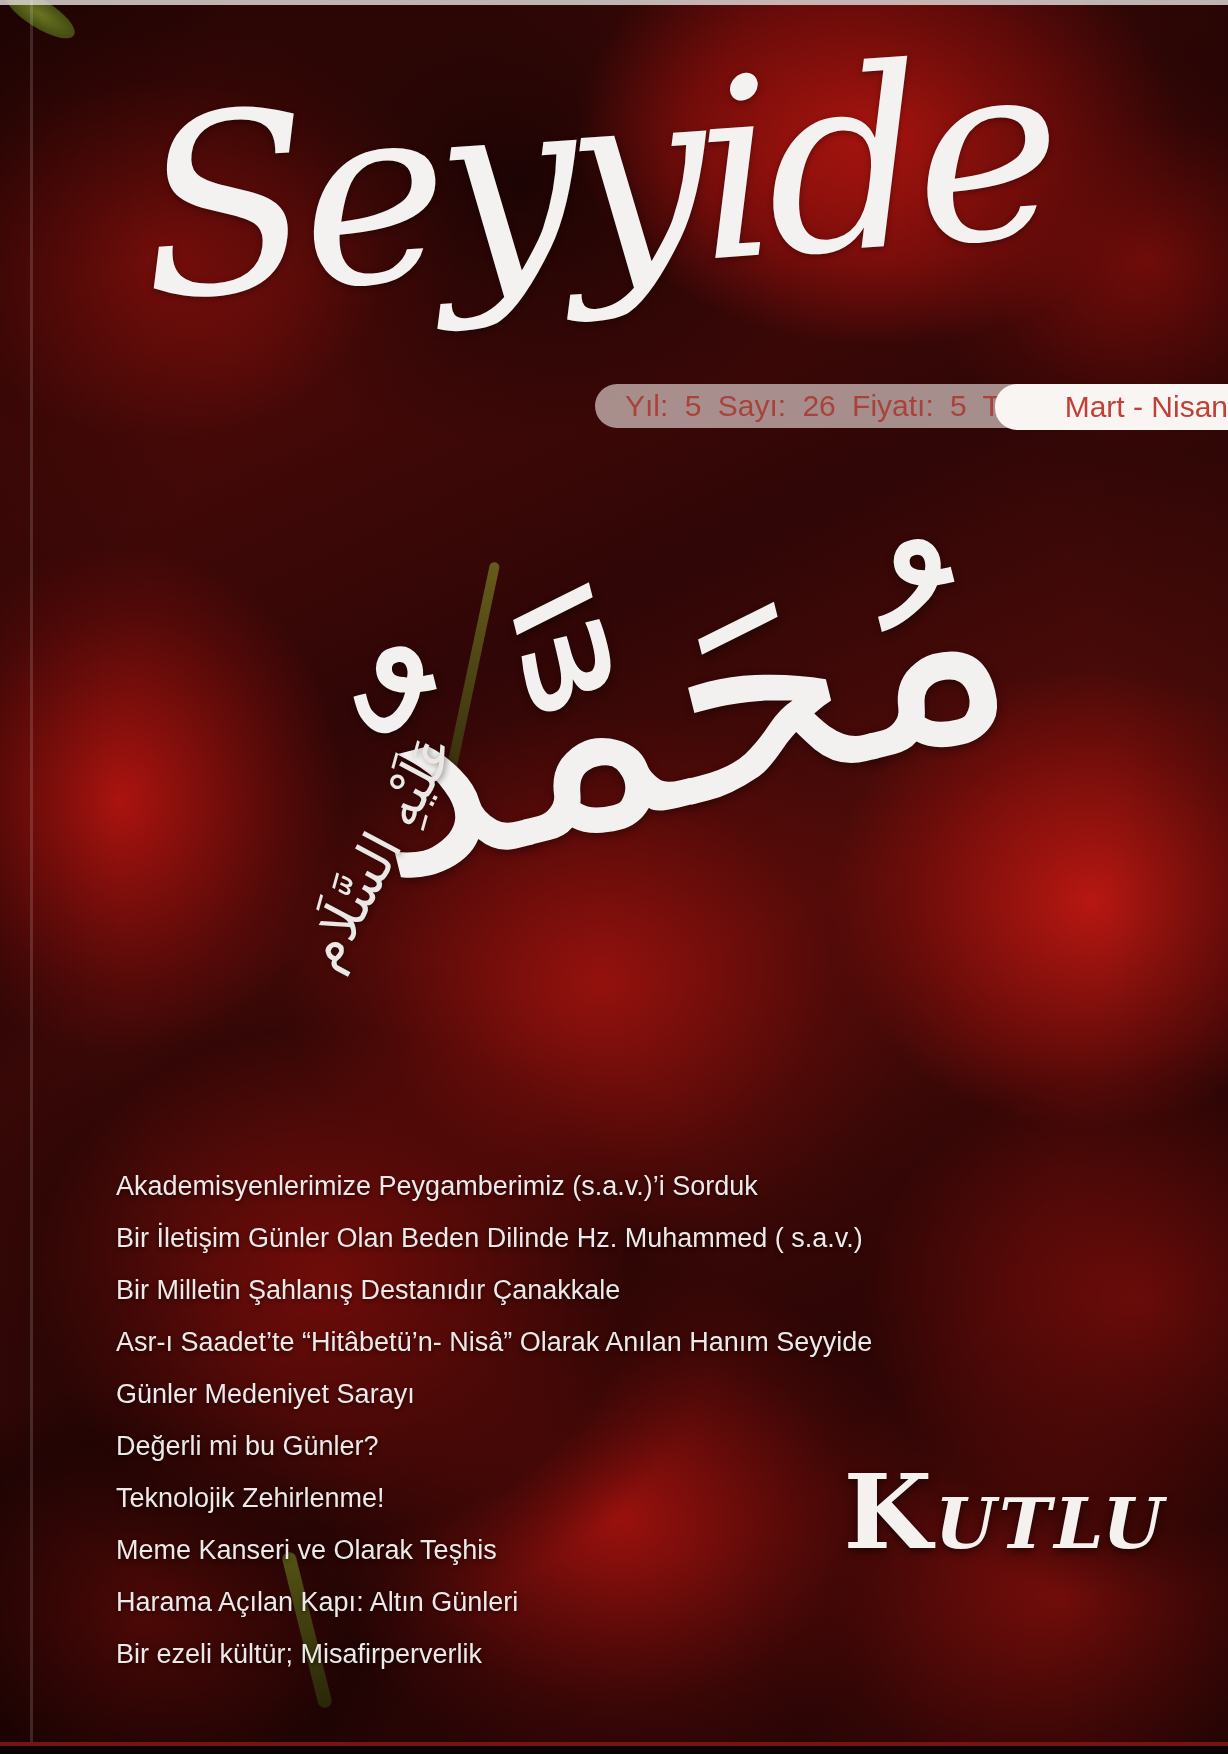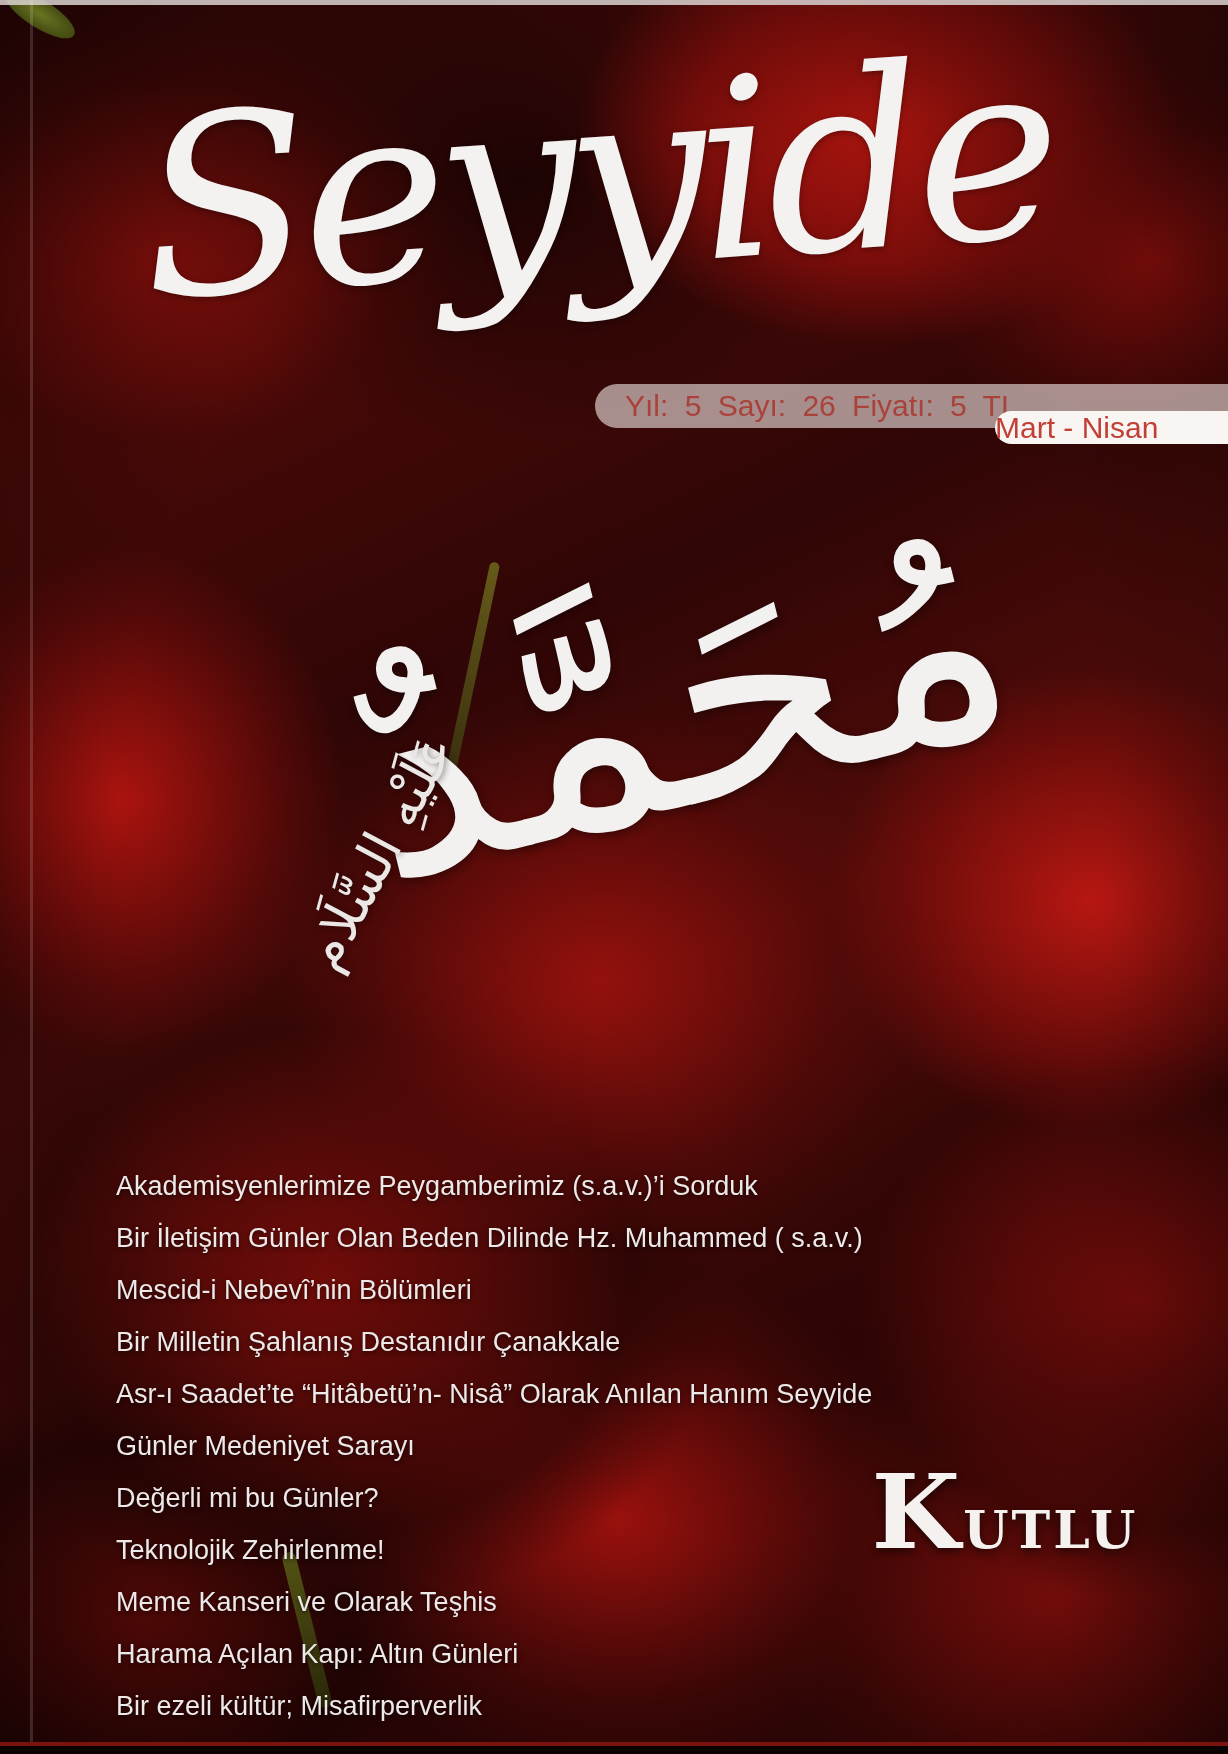--- a/index.html
+++ b/index.html
@@ -55,23 +55,23 @@
     position:absolute;left:595px;right:0;top:384px;height:44px;
     background:rgba(238,226,223,0.62);
     border-radius:24px 0 0 24px;
     display:flex;align-items:center;z-index:5;
   }
   .issue-info{
     padding-left:30px;font-size:30px;color:#a8423a;word-spacing:8px;
     font-family:"Liberation Sans",sans-serif;
   }
   .date-pill{
-    position:absolute;right:0;top:0;height:33px;width:233px;
+    position:absolute;right:0;top:0;height:46px;width:233px;
     background:#f8f5f3;border-radius:22px 0 0 22px;
-    display:flex;align-items:center;justify-content:flex-start;margin-top:27px;
+    display:flex;align-items:center;justify-content:flex-end;
   }
   .date-label{font-size:30px;color:#c23f35;font-family:"Liberation Sans",sans-serif;}
   
   .calligraphy-main{
     position:absolute;left:350px;top:540px;width:640px;
     font-family:"DejaVu Sans",sans-serif;
     font-size:290px;line-height:1.15;color:#f3f1ef;
     transform:rotate(-14deg);
     text-shadow:0 3px 10px rgba(0,0,0,0.4);
     text-align:center;
@@ -96,21 +96,21 @@
     white-space:nowrap;
   }
   
   .feature{
     position:absolute;left:795px;top:1452px;width:420px;text-align:center;
     font-family:"DejaVu Serif",serif;font-weight:bold;color:#f4f1ee;
     text-shadow:0 3px 8px rgba(0,0,0,0.6);z-index:4;
   }
   .feature-line{line-height:120px;letter-spacing:3px;white-space:nowrap;}
   .feature-line .ini{font-size:102px;}
-  .feature-line .rest{font-size:52px;}
+  .feature-line .rest{font-size:70px;font-style:italic;}
 </style>
 </head>
 <body>
 
 <div class="cover">
 
   <div class="bg"></div>
   <div class="stem stem-1"></div>
   <div class="stem stem-2"></div>
   <div class="leaf-1"></div>
@@ -123,21 +123,20 @@
       <span class="date-label">Mart - Nisan</span>
     </div>
   </div>
 
   <div class="calligraphy-main">مُحَمَّدٌ</div>
   <div class="calligraphy-secondary">عَلَيْهِ السَّلَام</div>
 
   <ul class="articles">
     <li>Akademisyenlerimize Peygamberimiz (s.a.v.)’i Sorduk</li>
     <li>Bir İletişim Günler Olan Beden Dilinde Hz. Muhammed ( s.a.v.)</li>
-    <li>Mescid-i Nebevî’nin Bölümleri</li>
     <li>Bir Milletin Şahlanış Destanıdır Çanakkale</li>
     <li>Asr-ı Saadet’te “Hitâbetü’n- Nisâ” Olarak Anılan Hanım Seyyide</li>
     <li>Günler Medeniyet Sarayı</li>
     <li>Değerli mi bu Günler?</li>
     <li>Teknolojik Zehirlenme!</li>
     <li>Meme Kanseri ve Olarak Teşhis</li>
     <li>Harama Açılan Kapı: Altın Günleri</li>
     <li>Bir ezeli kültür; Misafirperverlik</li>
   </ul>
 

